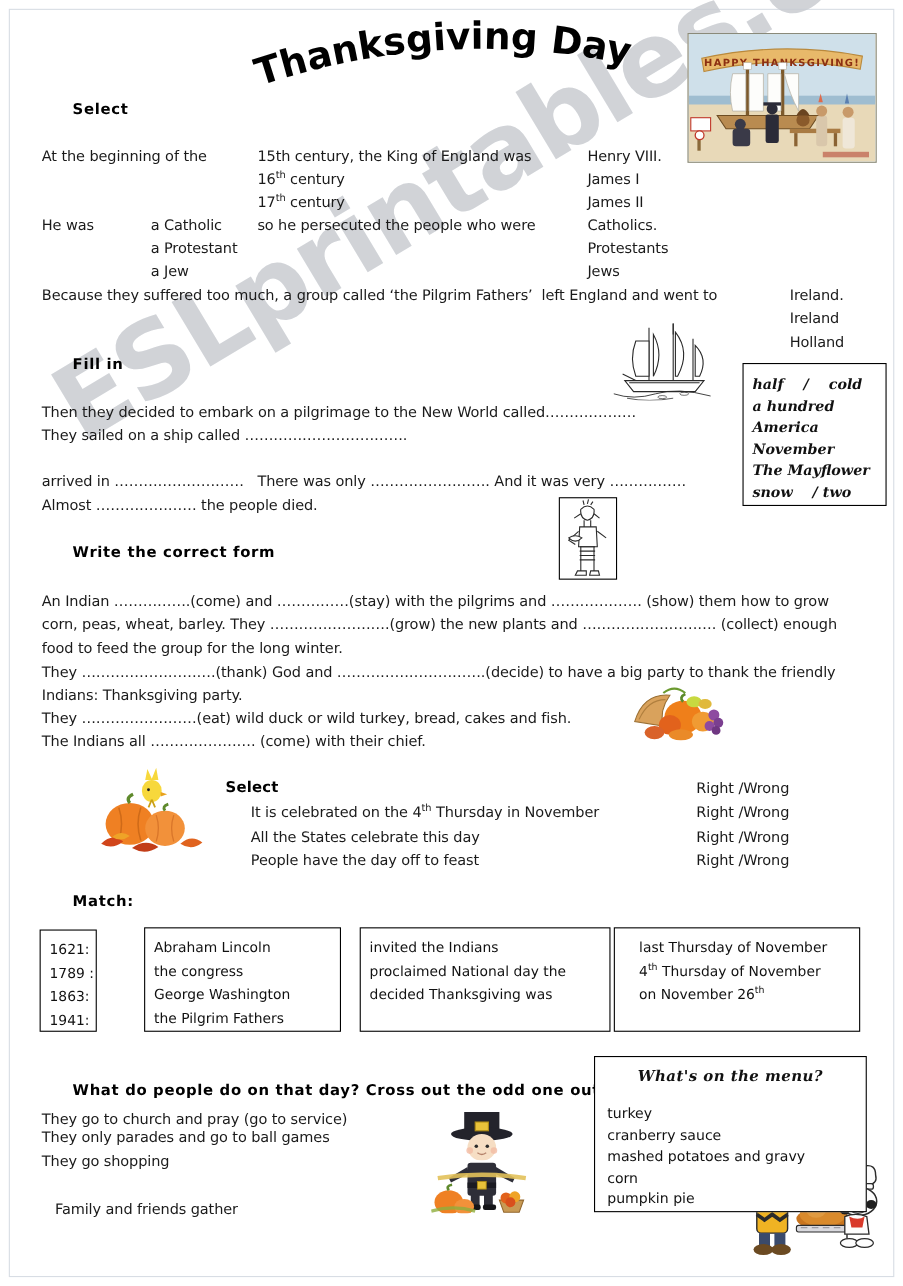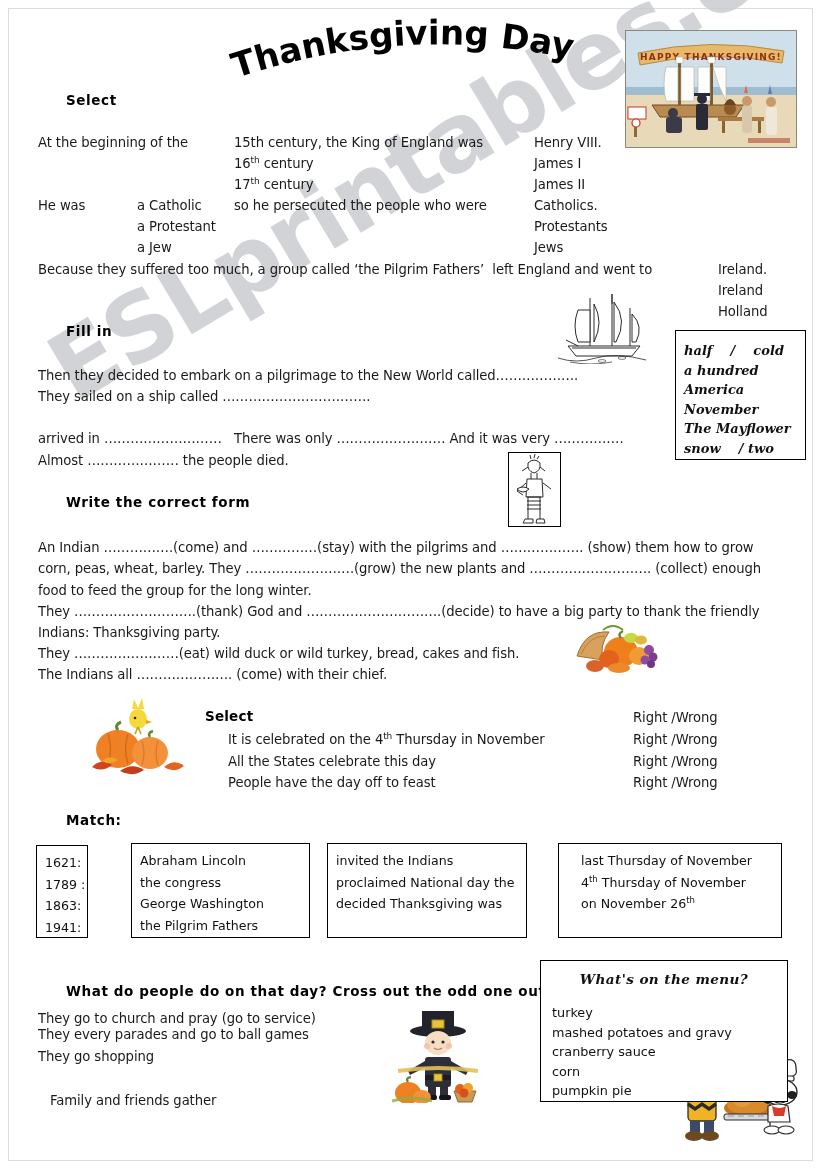--- a/index.html
+++ b/index.html
@@ -129,21 +129,21 @@
   .match-box { padding: 6px 0 0 8px; }
   .match-box .line {
     font-family: "DejaVu Sans", sans-serif;
     font-size: 12.6px;
     color: #111;
     line-height: 21.5px;
     white-space: pre;
   }
   .mb1 { left: 36px;  top: 845px; width: 52px;  height: 93px; }
   .mb2 { left: 131px; top: 843px; width: 179px; height: 95px; }
-  .mb3 { left: 327px; top: 843px; width: 200px; height: 95px; }
+  .mb3 { left: 327px; top: 843px; width: 228px; height: 95px; }
   .mb4 { left: 558px; top: 843px; width: 224px; height: 95px; }
   .mb4 .line { padding-left: 14px; }
 
   .menu-box {
     left: 540px; top: 960px;
     width: 248px; height: 142px;
     padding: 0;
     background: #fff;
   }
   .menu-title {
@@ -427,21 +427,21 @@
   </div>
 
   <div class="obox match-box mb4">
     <div class="line">last Thursday of November</div>
     <div class="line"><span>4</span><sup>th</sup><span> Thursday of November</span></div>
     <div class="line"><span>on November 26</span><sup>th</sup></div>
   </div>
 
   <div class="section-head" style="left:38px; top:983px;">What do people do on that day? Cross out the odd one out</div>
 
-  <div class="abs hand" style="left:38px; top:1024px;">They every parades and go to ball games</div>
+  <div class="abs hand" style="left:38px; top:1024px;">They only parades and go to ball games</div>
   <div class="abs hand" style="left:38px; top:1046px;">They go shopping</div>
   <div class="abs hand" style="left:38px; top:1008px;">They go to church and pray (go to service)</div>
   <div class="abs hand" style="left:38px; top:1090px;margin-left:12px;">Family and friends gather</div>
 
   <div class="art pilgrim-art">
     <svg width="92" height="98" viewBox="0 0 92 98">
 
       <path d="M30,6 L62,6 L62,24 L30,24 Z" fill="#23232b"></path>
       <ellipse cx="46" cy="26" rx="28" ry="6" fill="#23232b"></ellipse>
       <rect x="40" y="15" width="12" height="8" fill="#e8c23a" stroke="#b08c14" stroke-width="1"></rect>
@@ -477,22 +477,22 @@
       <circle cx="76" cy="83" r="5" fill="#efa327"></circle>
       <circle cx="72" cy="88" r="4.5" fill="#d94f1c"></circle>
       <path d="M0,96 q20,-6 40,0" stroke="#8fae3c" stroke-width="3" fill="none" opacity=".8"></path>
     </svg>
   </div>
 
   <div class="obox menu-box">
     <div class="menu-title">What's on the menu?</div>
     <div class="menu-list">
       <div class="line">turkey</div>
+      <div class="line">cranberry sauce</div>
       <div class="line">mashed potatoes and gravy</div>
-      <div class="line">cranberry sauce</div>
       <div class="line">corn</div>
       <div class="line">pumpkin pie</div>
     </div>
   </div>
 
   <div class="art peanuts-art">
     <svg width="128" height="96" viewBox="0 0 128 96">
 
       <g>
         <ellipse cx="30" cy="26" rx="20" ry="21" fill="#fbe3c8" stroke="#2b2b2b" stroke-width="1.4"></ellipse>

